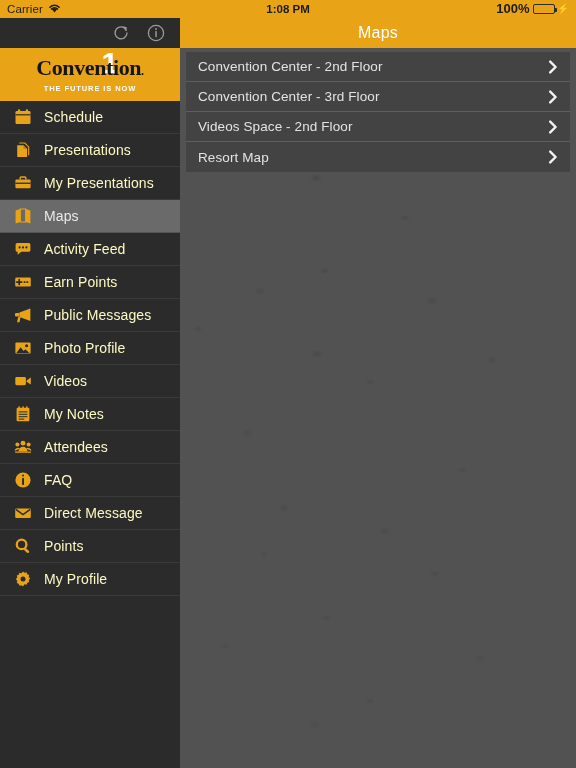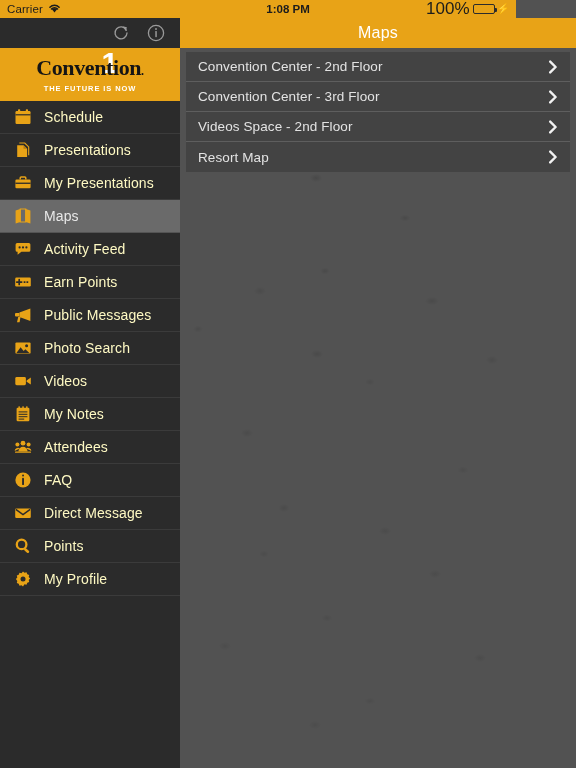--- a/index.html
+++ b/index.html
@@ -18,21 +18,21 @@
     position: relative;
     width: 576px;
     height: 768px;
     overflow: hidden;
   }
 
   
   .statusbar {
     position: absolute;
     top: 0; left: 0;
-    width: 516px;
+    width: 576px;
     height: 18px;
     background: #e8a317;
     color: #1c1c1c;
     font-size: 11.5px;
     line-height: 18px;
     z-index: 40;
   }
   .sb-left {
     position: absolute;
     left: 7px; top: 0;
@@ -53,21 +53,21 @@
     line-height: 18px;
   }
   .sb-right {
     position: absolute;
     right: 6px; top: 0;
     height: 18px;
     display: flex;
     align-items: center;
     gap: 3px;
   }
-  .sb-batt-pct { font-size: 17px; }
+  .sb-batt-pct { font-size: 13px; font-weight: bold; }
   .batt {
     position: relative;
     width: 22px; height: 10px;
     border: 1px solid #2c2c2c;
     border-radius: 2px;
     box-sizing: border-box;
     padding: 1px;
   }
   .batt-fill {
     height: 100%;
@@ -399,21 +399,21 @@
       </div>
 
       <div class="menu-item">
         <span class="menu-icon">
           <svg width="18" height="18" viewBox="0 0 18 18">
             <rect x="1.4" y="3.4" width="15.2" height="11.2" rx="1.2" fill="#e8a317"></rect>
             <circle cx="12.6" cy="6.8" r="1.5" fill="#2b2b2b"></circle>
             <path d="M2.4 14 L6.6 8.2 L9.6 12 L11.4 10.2 L15.4 14 Z" fill="#2b2b2b"></path>
           </svg>
         </span>
-        <span class="menu-label">Photo Search</span>
+        <span class="menu-label">Photo Profile</span>
       </div>
 
       <div class="menu-item">
         <span class="menu-icon">
           <svg width="18" height="18" viewBox="0 0 18 18">
             <rect x="1.3" y="5" width="10.6" height="8.2" rx="1.4" fill="#e8a317"></rect>
             <path d="M12.6 8.4 L16.8 5.6 v7 l-4.2-2.8 Z" fill="#e8a317"></path>
           </svg>
         </span>
         <span class="menu-label">Videos</span>

